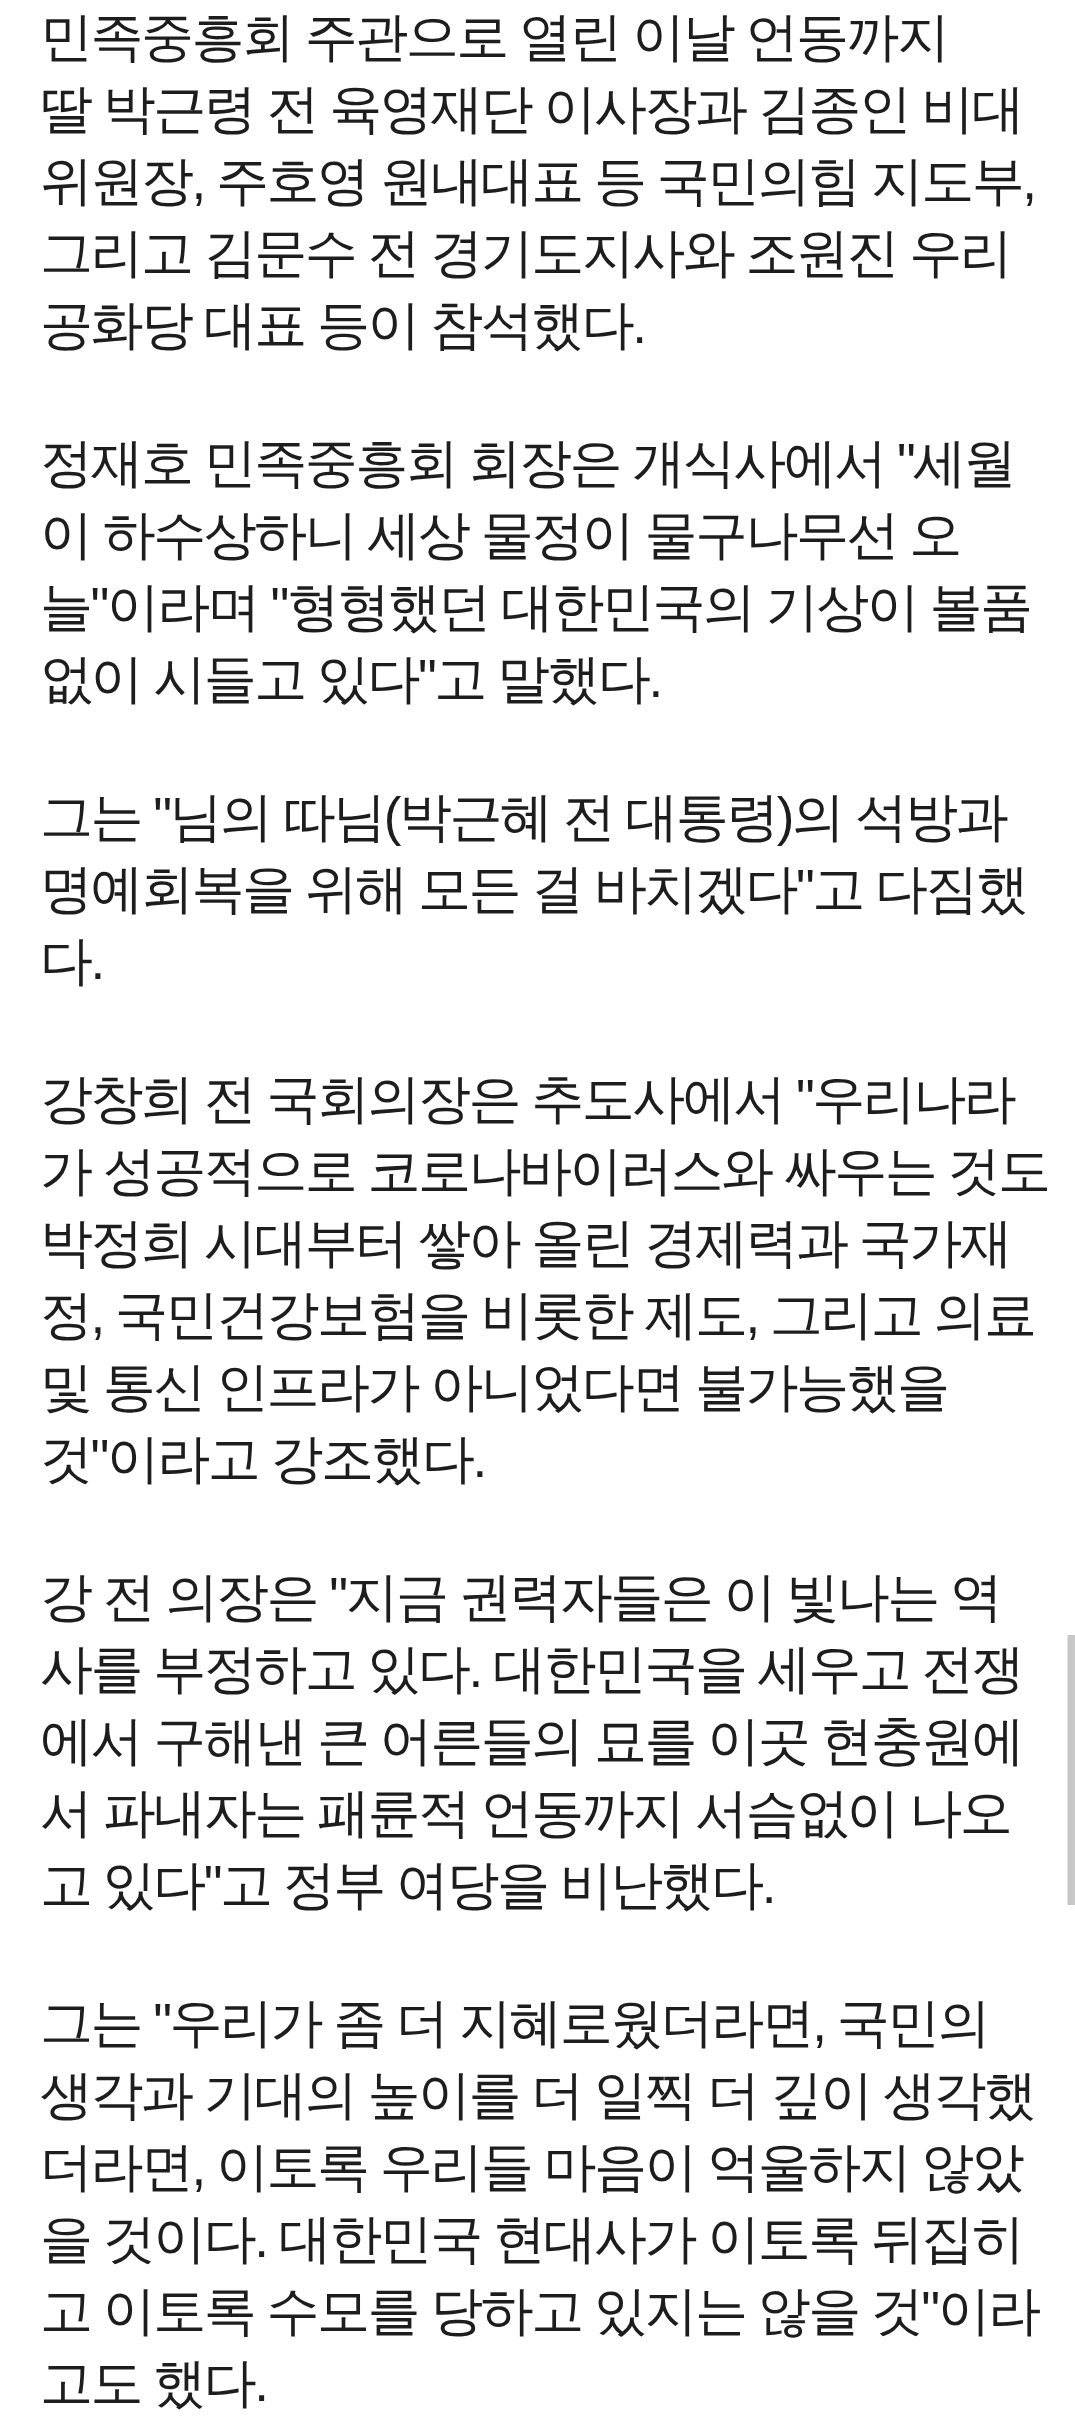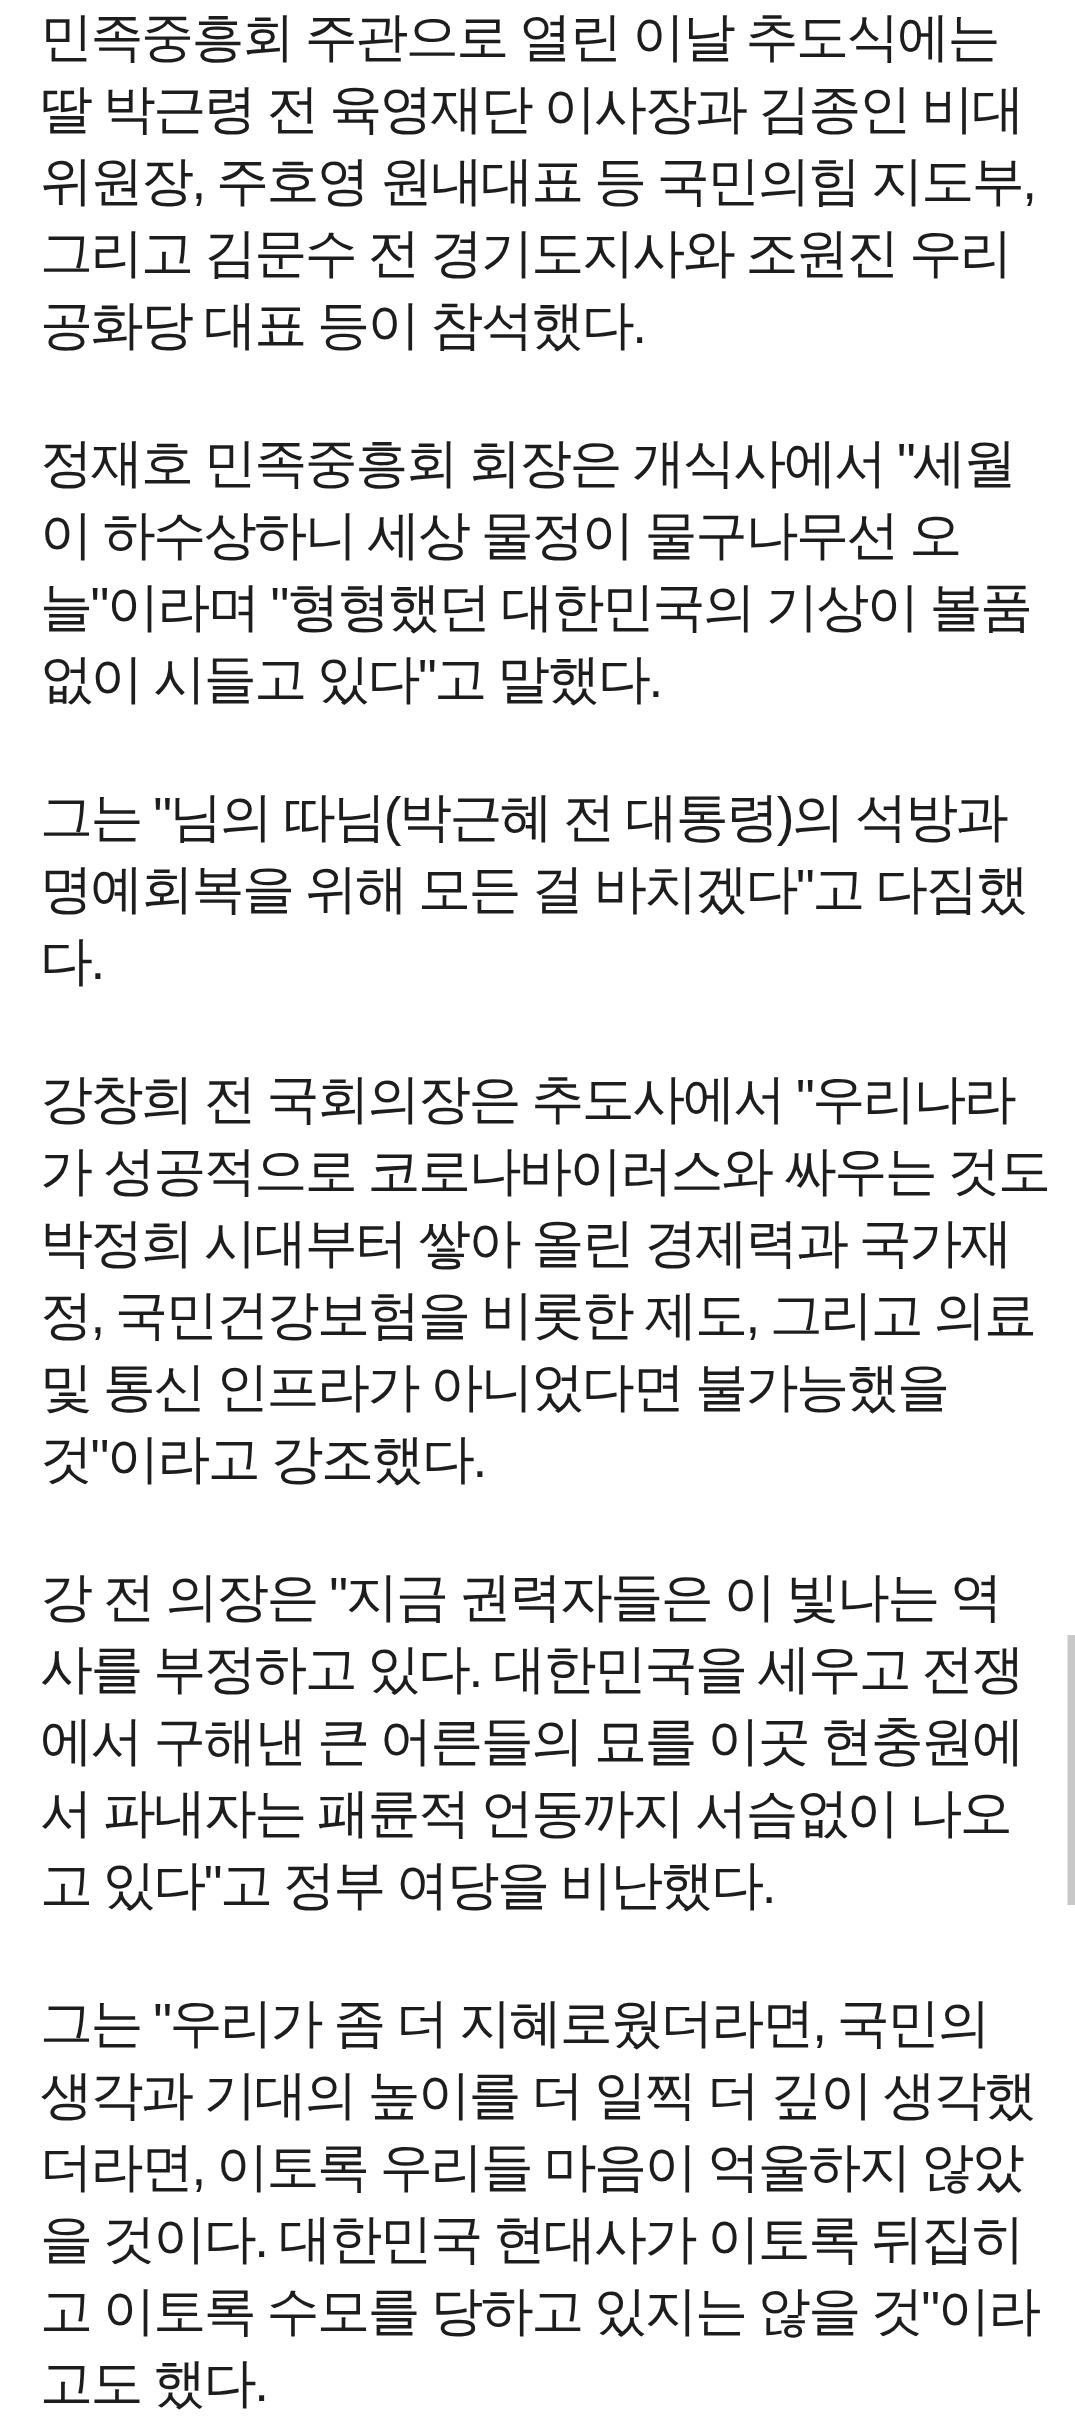--- a/index.html
+++ b/index.html
@@ -36,21 +36,21 @@
     width: 7px;
     height: 270px;
     background: #c8c8c8;
     border-left: 1px solid #e2e2e2;
   }
 </style>
 </head>
 <body>
 
 <div class="article">
-  <p>민족중흥회 주관으로 열린 이날 추도식에는
+  <p>민족중흥회 주관으로 열린 이날 언동까지
 딸 박근령 전 육영재단 이사장과 김종인 비대
 위원장, 주호영 원내대표 등 국민의힘 지도부,
 그리고 김문수 전 경기도지사와 조원진 우리
 공화당 대표 등이 참석했다.</p>
   <p>정재호 민족중흥회 회장은 개식사에서 "세월
 이 하수상하니 세상 물정이 물구나무선 오
 늘"이라며 "형형했던 대한민국의 기상이 볼품
 없이 시들고 있다"고 말했다.</p>
   <p>그는 "님의 따님(박근혜 전 대통령)의 석방과
 명예회복을 위해 모든 걸 바치겠다"고 다짐했

